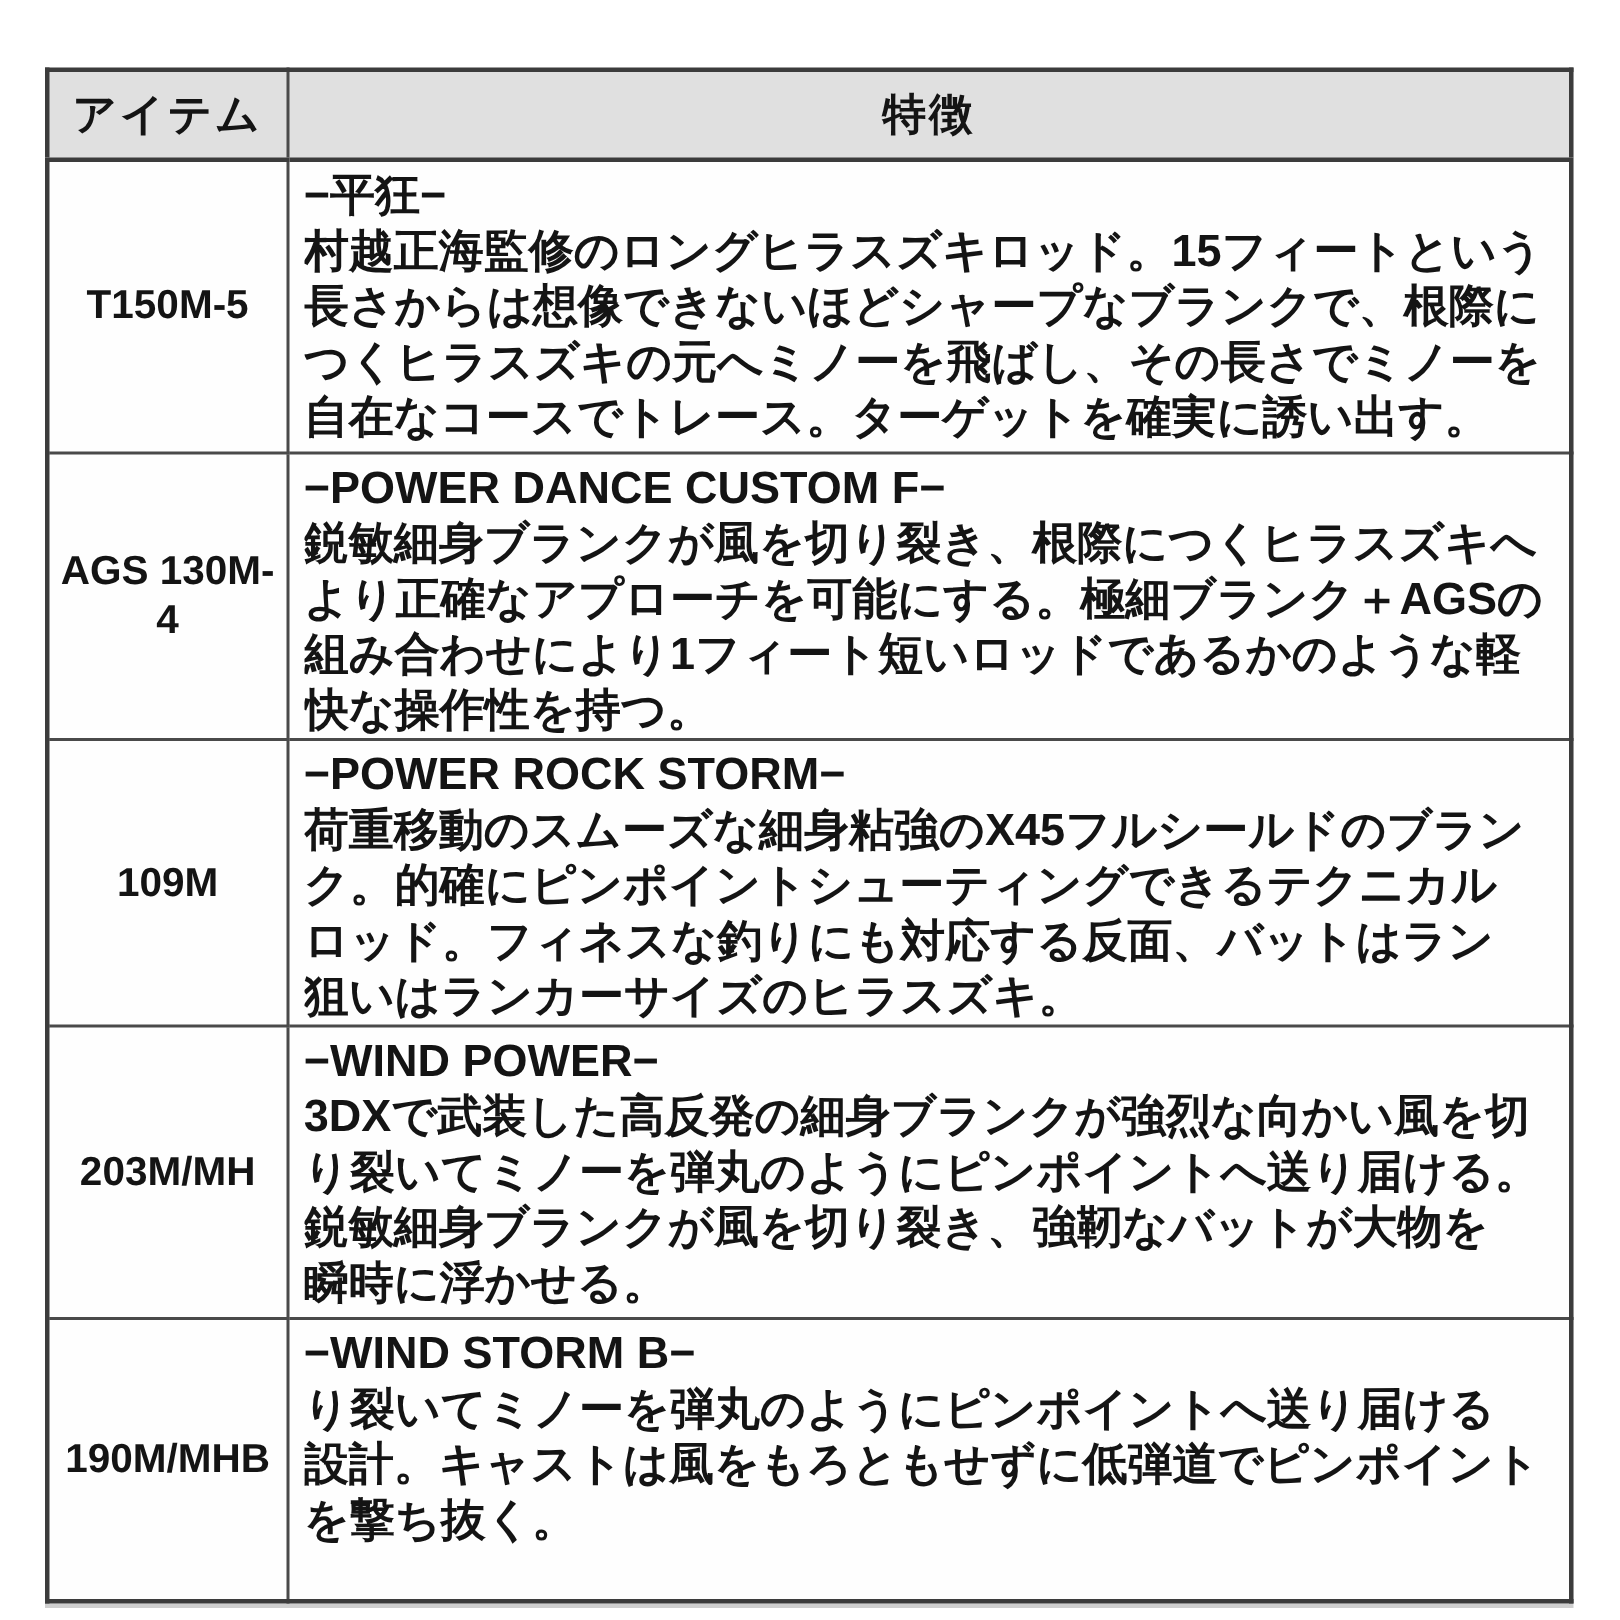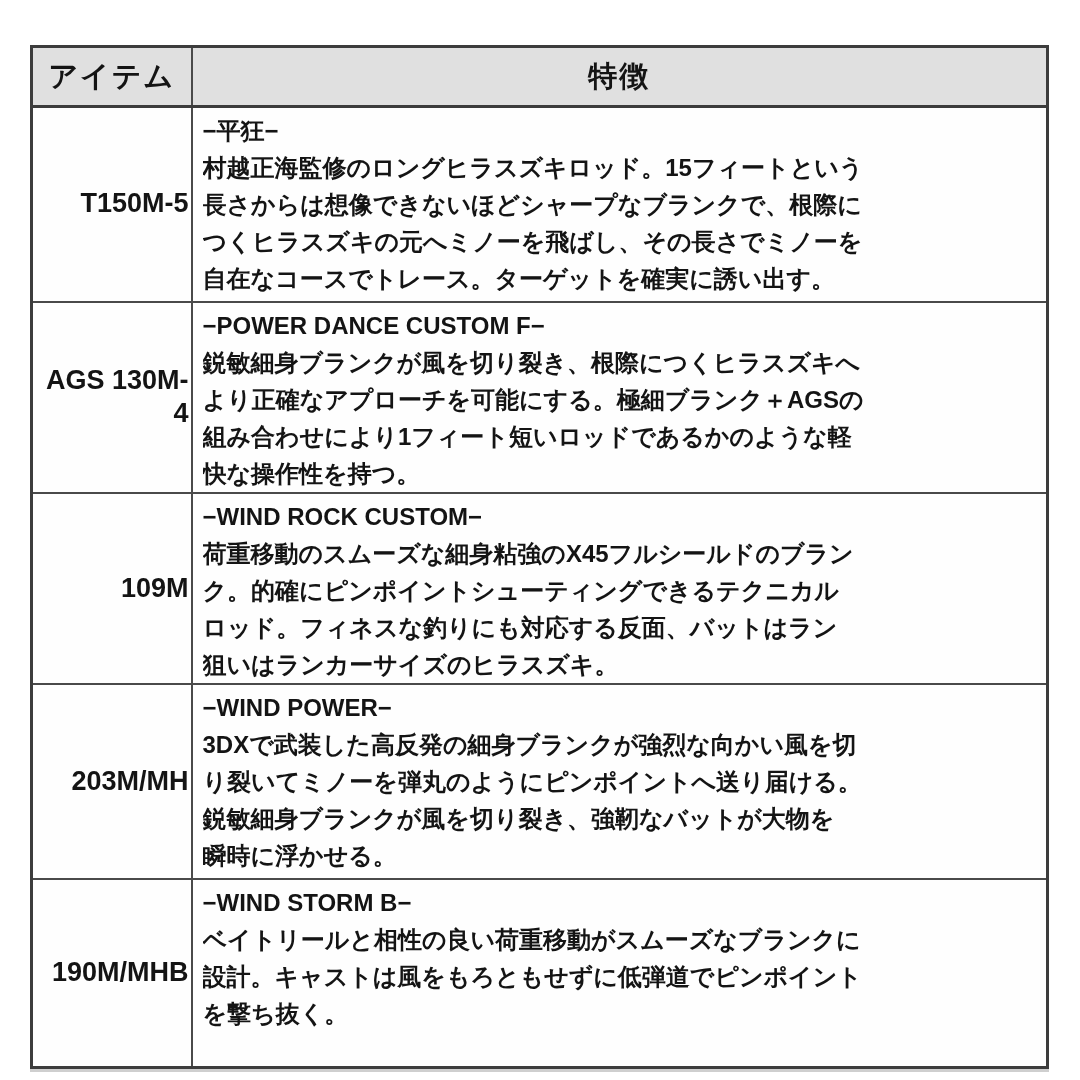--- a/index.html
+++ b/index.html
@@ -33,37 +33,37 @@
     height: 60px;
     background: #e0e0e0;
     font-size: 29px;
     font-weight: bold;
     text-align: center;
     vertical-align: middle;
     letter-spacing: 2px;
     border-bottom: 3px solid #3c3c3c;
   }
   td.td-item {
-    text-align: right;
+    text-align: center;
     vertical-align: middle;
     font-size: 27px;
     font-weight: bold;
     padding: 0 2px;
     white-space: pre-line;
     overflow-wrap: break-word;
     line-height: 1.25;
     background: #fefefe;
   }
   td.td-feature {
     vertical-align: top;
     padding: 4px 10px 0 10px;
     background: #fefefe;
   }
   .feature-title, .feature-body {
-    font-size: 24px;
+    font-size: 30px;
     font-weight: bold;
     line-height: 37px;
     white-space: pre-line;
     overflow: hidden;
   }
   tr.row-1 { height: 195px; }
   tr.row-2 { height: 190px; }
   tr.row-3 { height: 190px; }
   tr.row-4 { height: 195px; }
   tr.row-5 { height: 188px; }
@@ -100,41 +100,41 @@
           <div class="feature-title">−POWER DANCE CUSTOM F−</div>
           <div class="feature-body">鋭敏細身ブランクが風を切り裂き、根際につくヒラスズキへ
 より正確なアプローチを可能にする。極細ブランク＋AGSの
 組み合わせにより1フィート短いロッドであるかのような軽
 快な操作性を持つ。</div>
         </td>
       </tr>
       <tr class="row-3">
         <td class="td-item">109M</td>
         <td class="td-feature">
-          <div class="feature-title">−WIND ROCK CUSTOM−</div>
+          <div class="feature-title">−POWER ROCK STORM−</div>
           <div class="feature-body">荷重移動のスムーズな細身粘強のX45フルシールドのブラン
 ク。的確にピンポイントシューティングできるテクニカル
 ロッド。フィネスな釣りにも対応する反面、バットはラン
 狙いはランカーサイズのヒラスズキ。</div>
         </td>
       </tr>
       <tr class="row-4">
         <td class="td-item">203M/MH</td>
         <td class="td-feature">
           <div class="feature-title">−WIND POWER−</div>
           <div class="feature-body">3DXで武装した高反発の細身ブランクが強烈な向かい風を切
 り裂いてミノーを弾丸のようにピンポイントへ送り届ける。
 鋭敏細身ブランクが風を切り裂き、強靭なバットが大物を
 瞬時に浮かせる。</div>
         </td>
       </tr>
       <tr class="row-5">
         <td class="td-item">190M/MHB</td>
         <td class="td-feature">
           <div class="feature-title">−WIND STORM B−</div>
-          <div class="feature-body">ベイトリールと相性の良い荷重移動がスムーズなブランクに
+          <div class="feature-body">り裂いてミノーを弾丸のようにピンポイントへ送り届ける
 設計。キャストは風をもろともせずに低弾道でピンポイント
 を撃ち抜く。</div>
         </td>
       </tr>
     </tbody>
   </table>
 </div>
 
 </body></html>

